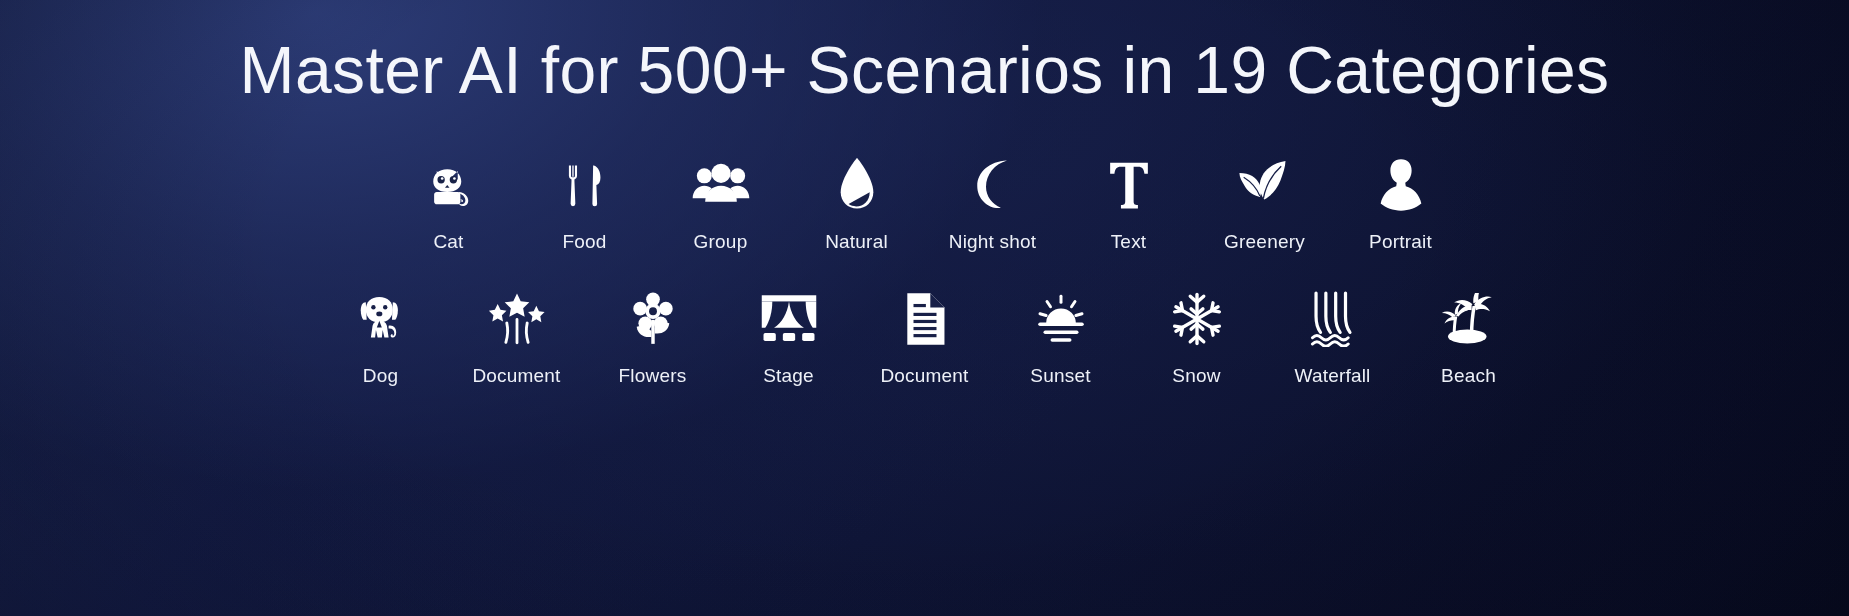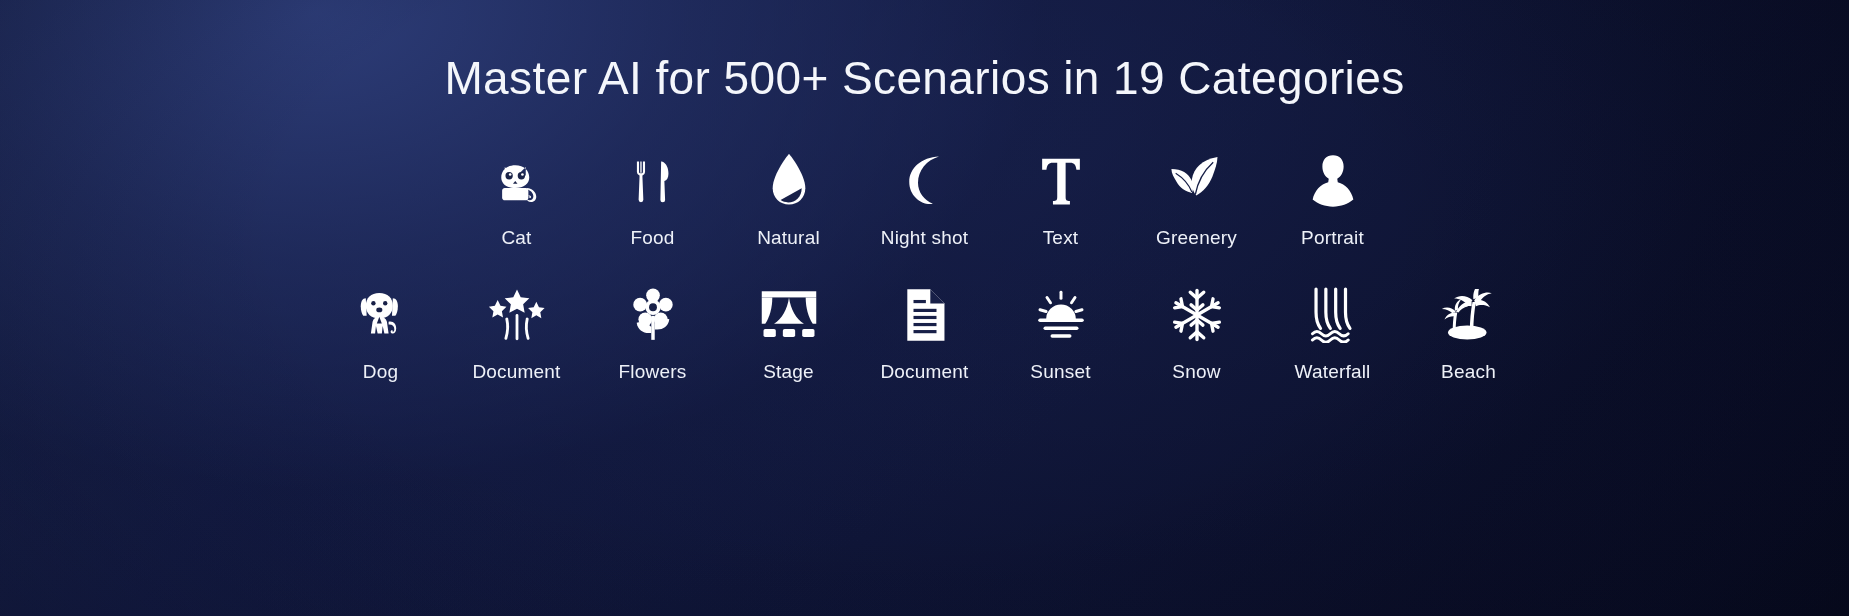--- a/index.html
+++ b/index.html
@@ -38,22 +38,22 @@
     position: relative;
     z-index: 2;
     width: 100%;
     height: 100%;
     display: flex;
     flex-direction: column;
     align-items: center;
   }
 
   .headline {
-    margin-top: 52px;
-    font-size: 46px;
+    margin-top: 32px;
+    font-size: 66px;
     font-weight: 300;
     letter-spacing: 0.4px;
     color: #f4f6fb;
     text-align: center;
     line-height: 1.16;
     white-space: nowrap;
   }
 
   .rows {
     margin-top: 40px;
@@ -143,20 +143,38 @@
                        a2.9 2.9 0 0 0 5.8 0 l-1.1 -28 v-2.1
                        a4.2 4.2 0 0 0 3.2 -4.1 V8 h-2.6 v13
                        a1.6 1.6 0 0 1 -3.2 0 V8 Z" transform="translate(4,0)"></path>
               <path d="M42 8 c6 2 8 9 8 15 c0 5 -2 8 -5 9 l.9 23.4
                        a2.9 2.9 0 0 1 -5.8 0 L41 8 Z" transform="translate(1,0)"></path>
             </svg>
           </div>
           <div class="cat-label">Food</div>
         </div>
 
+        <div class="cat-item">
+          <div class="icon-box">
+            <svg width="60" height="54" viewBox="0 0 72 64" aria-hidden="true">
+
+              <circle cx="16" cy="21" r="9"></circle>
+              <path d="M2 48 c0 -9 6.4 -15 14 -15 c3.4 0 6.4 1.2 8.8 3.2
+                       c-3.4 3 -5.6 7.2 -5.8 11.8 Z"></path>
+
+              <circle cx="56" cy="21" r="9"></circle>
+              <path d="M70 48 c0 -9 -6.4 -15 -14 -15 c-3.4 0 -6.4 1.2 -8.8 3.2
+                       c3.4 3 5.6 7.2 5.8 11.8 Z"></path>
+
+              <circle cx="36" cy="18" r="11.5"></circle>
+              <path d="M17 52 c0 -11 8.4 -19 19 -19 c10.6 0 19 8 19 19 Z"></path>
+            </svg>
+          </div>
+          <div class="cat-label">Group</div>
+        </div>
 
         <div class="cat-item">
           <div class="icon-box">
             <svg width="44" height="58" viewBox="0 0 48 64" aria-hidden="true">
               <path d="M24 2 C24 2 6 24 6 40 c0 10.5 8 18 18 18
                        c10 0 18 -7.5 18 -18 C42 24 24 2 24 2 Z"></path>
               <path d="M38 40 c0 9.5 -6.6 15.6 -15 15.6 c-3.2 0 -6 -.9 -8.3 -2.5 Z" fill="#182048"></path>
             </svg>
           </div>
           <div class="cat-label">Natural</div>

